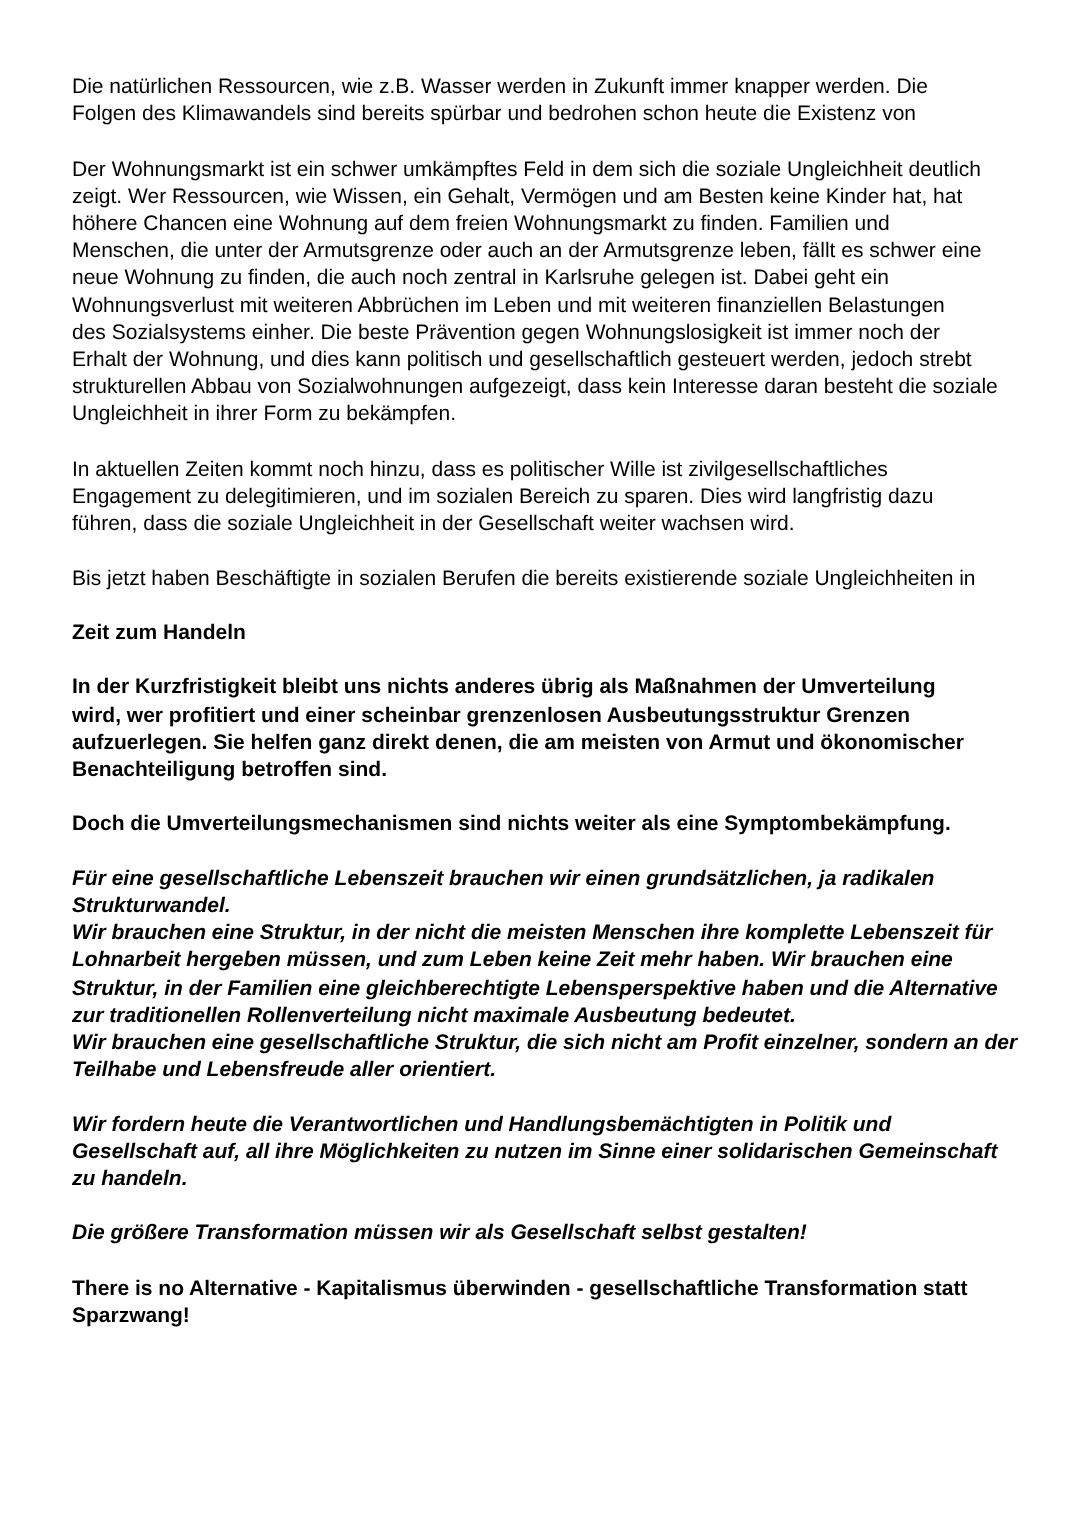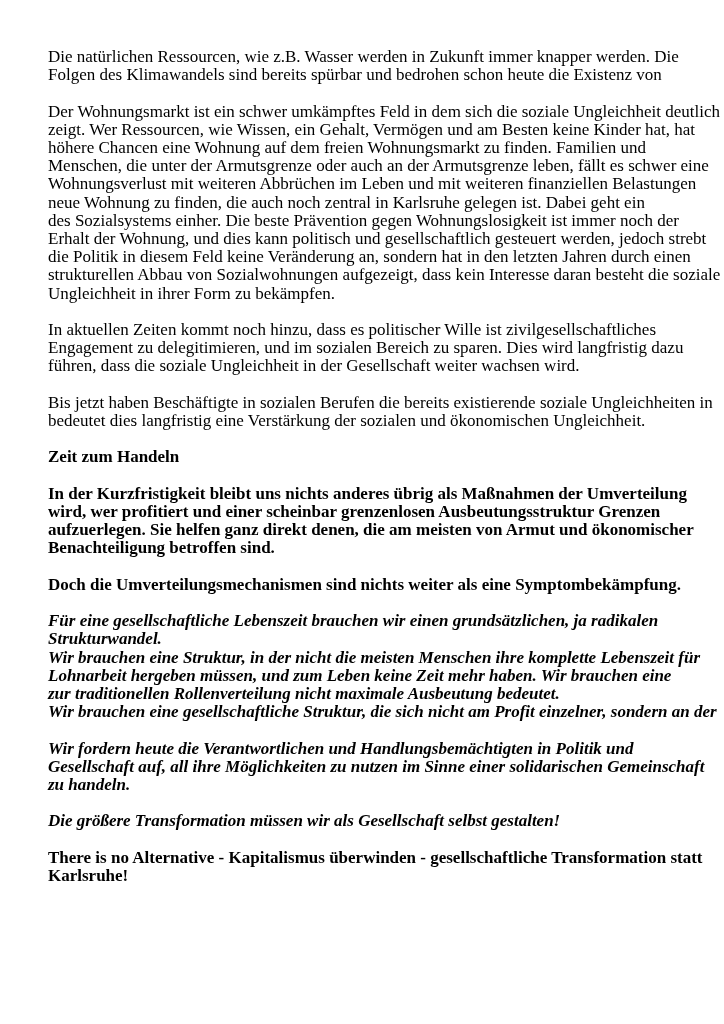--- a/index.html
+++ b/index.html
@@ -1,19 +1,19 @@
 <!DOCTYPE html>
 <html><head>
 <meta charset="utf-8">
 <style>
   html, body { margin: 0; padding: 0; background: #ffffff; }
   body { width: 724px; height: 1024px; overflow: hidden; position: relative; }
   .page {
     position: absolute; left: 48px; top: 48px; width: 660px;
-    font-family: Liberation Serif, serif; font-size: 17px; line-height: 18.2px;
+    font-family: Liberation Sans, sans-serif; font-size: 14px; line-height: 18.2px;
     color: #000000;
   }
   .para { margin: 0 0 18.2px 0; }
   .line { display: block; white-space: nowrap; }
   .bold { font-weight: bold; }
   .italic { font-weight: bold; font-style: italic; }
   .nogap { margin-bottom: 0; }
 </style>
 </head>
 <body>
@@ -21,62 +21,62 @@
 <div class="page">
   <p class="para">
     <span class="line">Die natürlichen Ressourcen, wie z.B. Wasser werden in Zukunft immer knapper werden. Die</span>
     <span class="line">Folgen des Klimawandels sind bereits spürbar und bedrohen schon heute die Existenz von</span>
   </p>
   <p class="para">
     <span class="line">Der Wohnungsmarkt ist ein schwer umkämpftes Feld in dem sich die soziale Ungleichheit deutlich</span>
     <span class="line">zeigt. Wer Ressourcen, wie Wissen, ein Gehalt, Vermögen und am Besten keine Kinder hat, hat</span>
     <span class="line">höhere Chancen eine Wohnung auf dem freien Wohnungsmarkt zu finden. Familien und</span>
     <span class="line">Menschen, die unter der Armutsgrenze oder auch an der Armutsgrenze leben, fällt es schwer eine</span>
+    <span class="line">neue Wohnung zu finden, die auch noch zentral in Karlsruhe gelegen ist. Dabei geht ein</span>
     <span class="line">Wohnungsverlust mit weiteren Abbrüchen im Leben und mit weiteren finanziellen Belastungen</span>
-    <span class="line">neue Wohnung zu finden, die auch noch zentral in Karlsruhe gelegen ist. Dabei geht ein</span>
     <span class="line">des Sozialsystems einher. Die beste Prävention gegen Wohnungslosigkeit ist immer noch der</span>
     <span class="line">Erhalt der Wohnung, und dies kann politisch und gesellschaftlich gesteuert werden, jedoch strebt</span>
-    <span class="line">die Politik in diesem Feld keine Veränderung an, sondern hat in den letzten Jahren durch einen</span>
     <span class="line">strukturellen Abbau von Sozialwohnungen aufgezeigt, dass kein Interesse daran besteht die soziale</span>
     <span class="line">Ungleichheit in ihrer Form zu bekämpfen.</span>
   </p>
   <p class="para">
     <span class="line">In aktuellen Zeiten kommt noch hinzu, dass es politischer Wille ist zivilgesellschaftliches</span>
     <span class="line">Engagement zu delegitimieren, und im sozialen Bereich zu sparen. Dies wird langfristig dazu</span>
     <span class="line">führen, dass die soziale Ungleichheit in der Gesellschaft weiter wachsen wird.</span>
   </p>
   <p class="para">
     <span class="line">Bis jetzt haben Beschäftigte in sozialen Berufen die bereits existierende soziale Ungleichheiten in</span>
-    <span class="line">bedeutet dies langfristig eine Verstärkung der sozialen und ökonomischen Ungleichheit.</span>
   </p>
   <p class="para bold">
     <span class="line">Zeit zum Handeln</span>
   </p>
   <p class="para bold">
     <span class="line">In der Kurzfristigkeit bleibt uns nichts anderes übrig als Maßnahmen der Umverteilung</span>
     <span class="line">wird, wer profitiert und einer scheinbar grenzenlosen Ausbeutungsstruktur Grenzen</span>
     <span class="line">aufzuerlegen. Sie helfen ganz direkt denen, die am meisten von Armut und ökonomischer</span>
     <span class="line">Benachteiligung betroffen sind.</span>
   </p>
   <p class="para bold">
     <span class="line">Doch die Umverteilungsmechanismen sind nichts weiter als eine Symptombekämpfung.</span>
   </p>
   <p class="para italic">
     <span class="line">Für eine gesellschaftliche Lebenszeit brauchen wir einen grundsätzlichen, ja radikalen</span>
     <span class="line">Strukturwandel.</span>
     <span class="line">Wir brauchen eine Struktur, in der nicht die meisten Menschen ihre komplette Lebenszeit für</span>
     <span class="line">Lohnarbeit hergeben müssen, und zum Leben keine Zeit mehr haben. Wir brauchen eine</span>
+    <span class="line">Struktur, in der Familien eine gleichberechtigte Lebensperspektive haben und die Alternative</span>
     <span class="line">zur traditionellen Rollenverteilung nicht maximale Ausbeutung bedeutet.</span>
     <span class="line">Wir brauchen eine gesellschaftliche Struktur, die sich nicht am Profit einzelner, sondern an der</span>
+    <span class="line">Teilhabe und Lebensfreude aller orientiert.</span>
   </p>
   <p class="para italic">
     <span class="line">Wir fordern heute die Verantwortlichen und Handlungsbemächtigten in Politik und</span>
     <span class="line">Gesellschaft auf, all ihre Möglichkeiten zu nutzen im Sinne einer solidarischen Gemeinschaft</span>
     <span class="line">zu handeln.</span>
   </p>
   <p class="para italic">
     <span class="line">Die größere Transformation müssen wir als Gesellschaft selbst gestalten!</span>
   </p>
   <p class="para bold nogap">
     <span class="line">There is no Alternative - Kapitalismus überwinden - gesellschaftliche Transformation statt</span>
-    <span class="line">Karlsruhe!</span>
+    <span class="line">Sparzwang!</span>
   </p>
 </div>
 
 </body></html>

